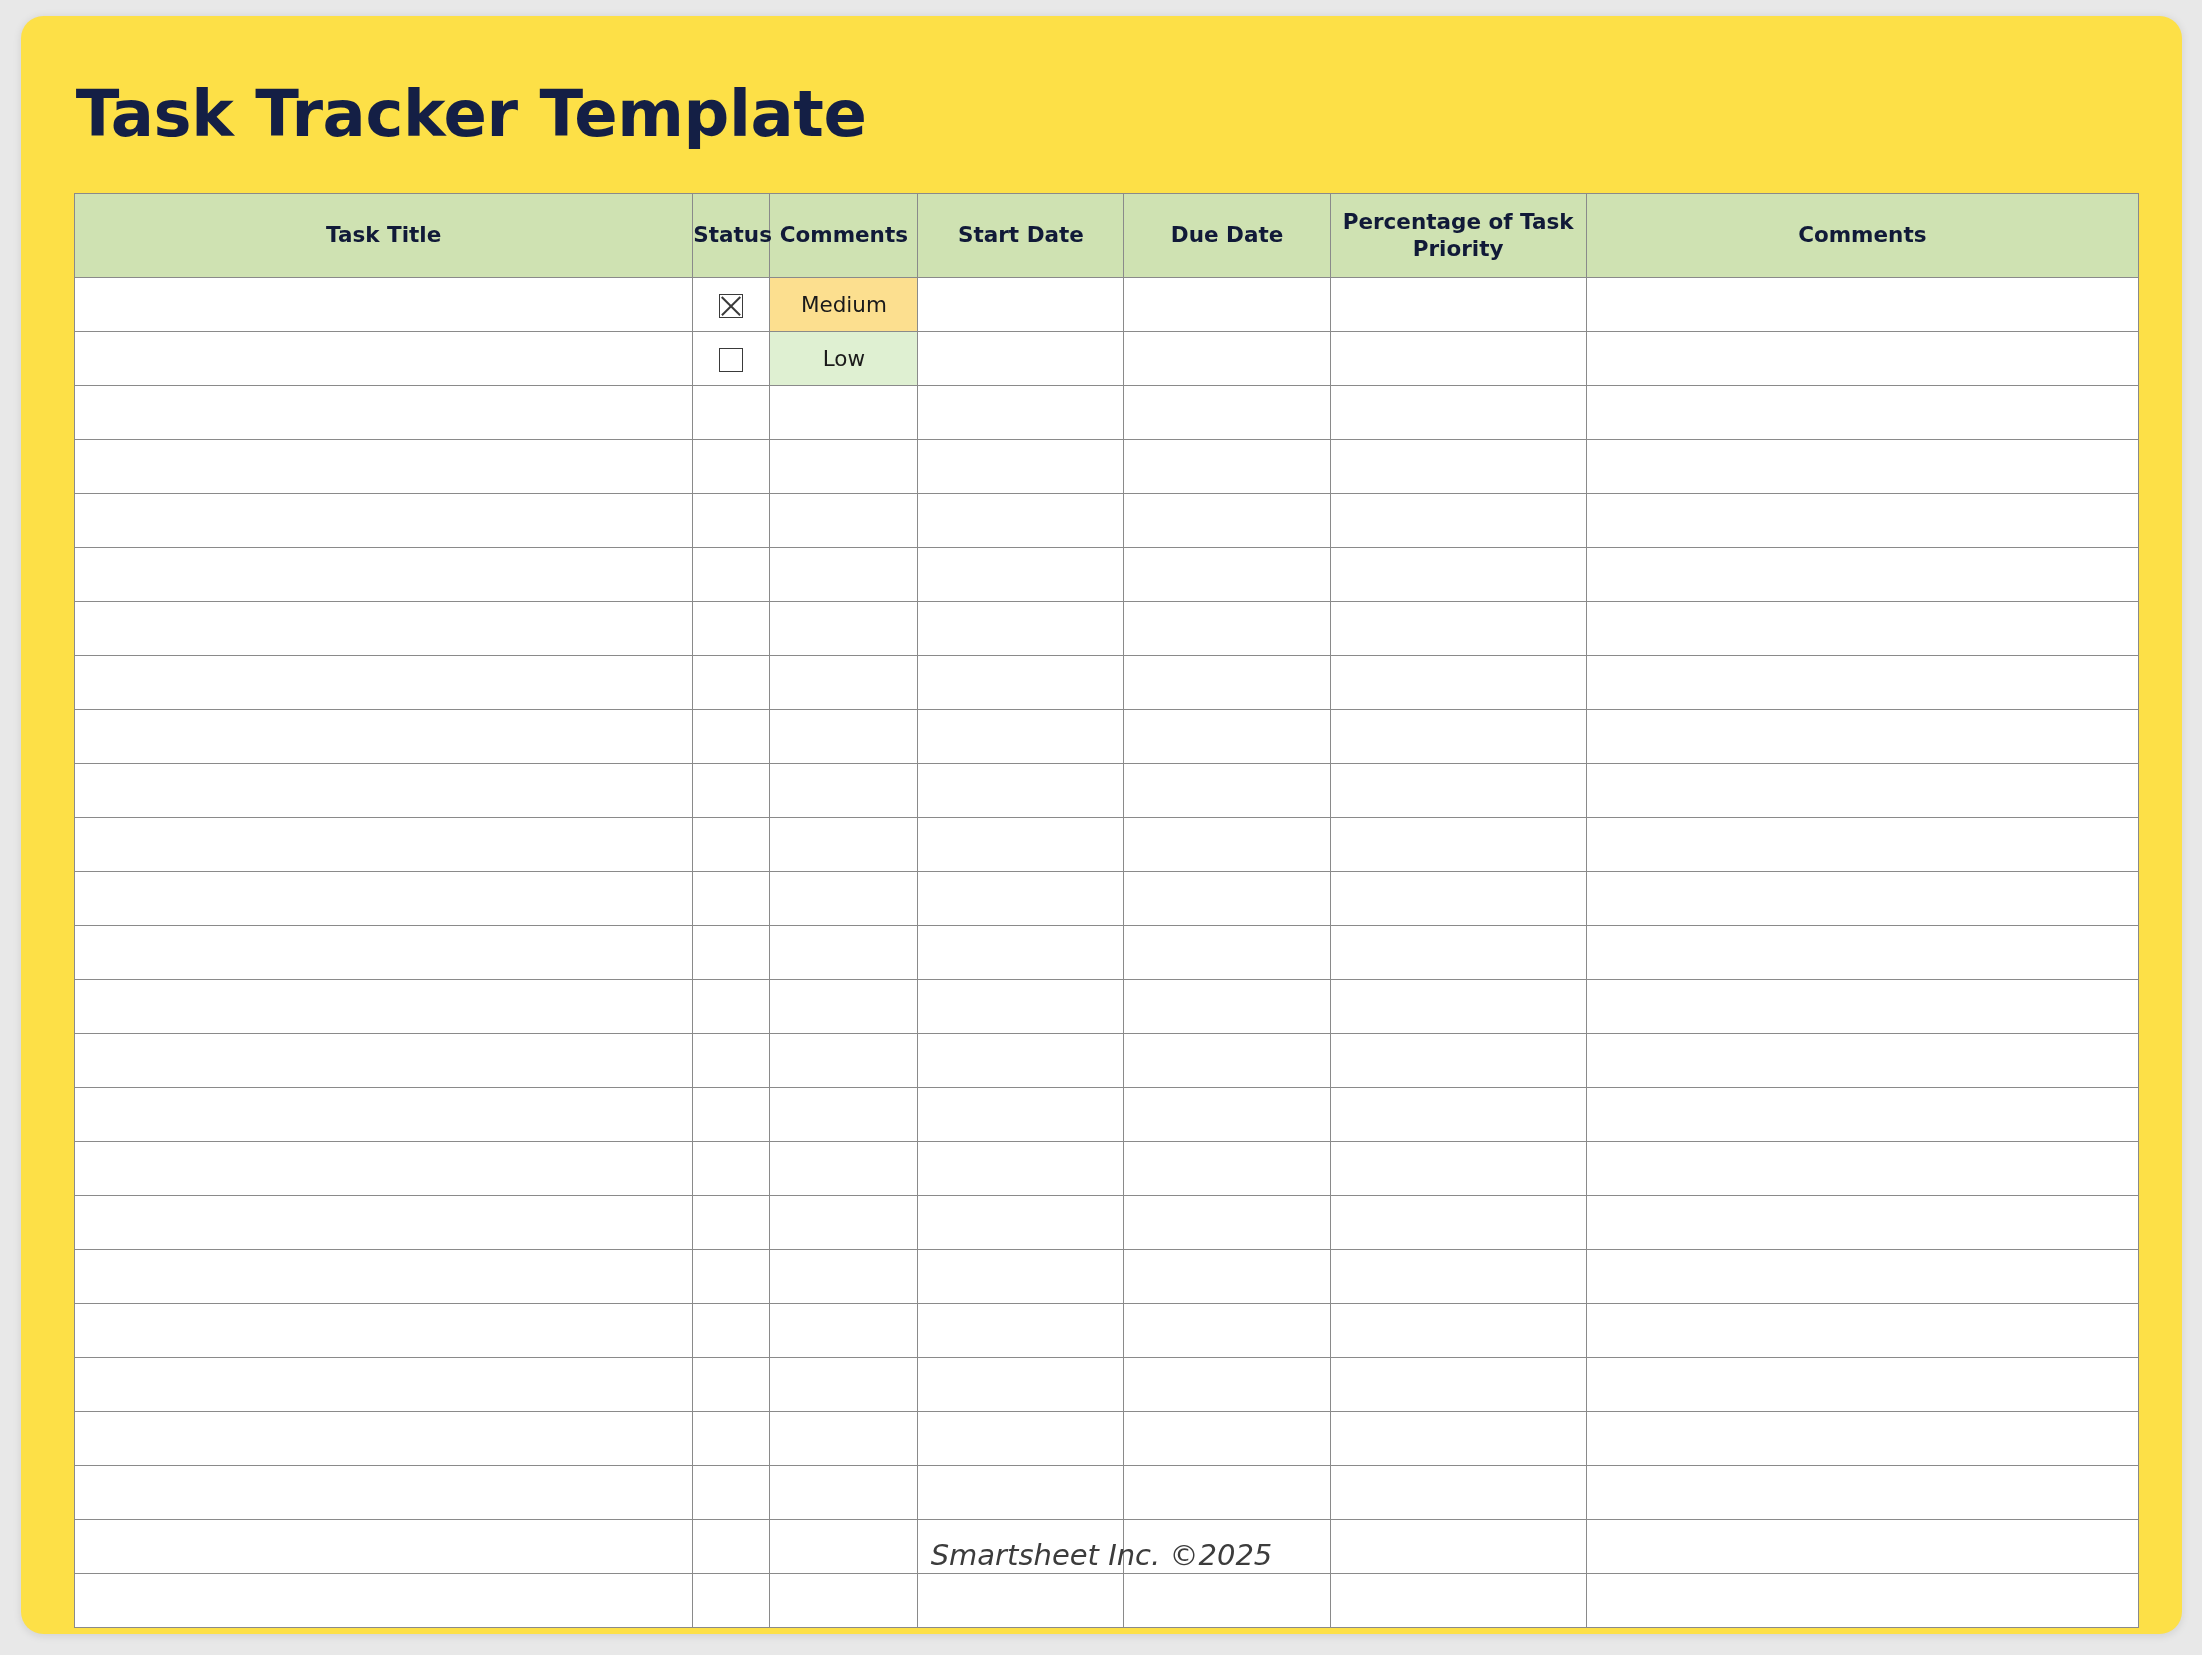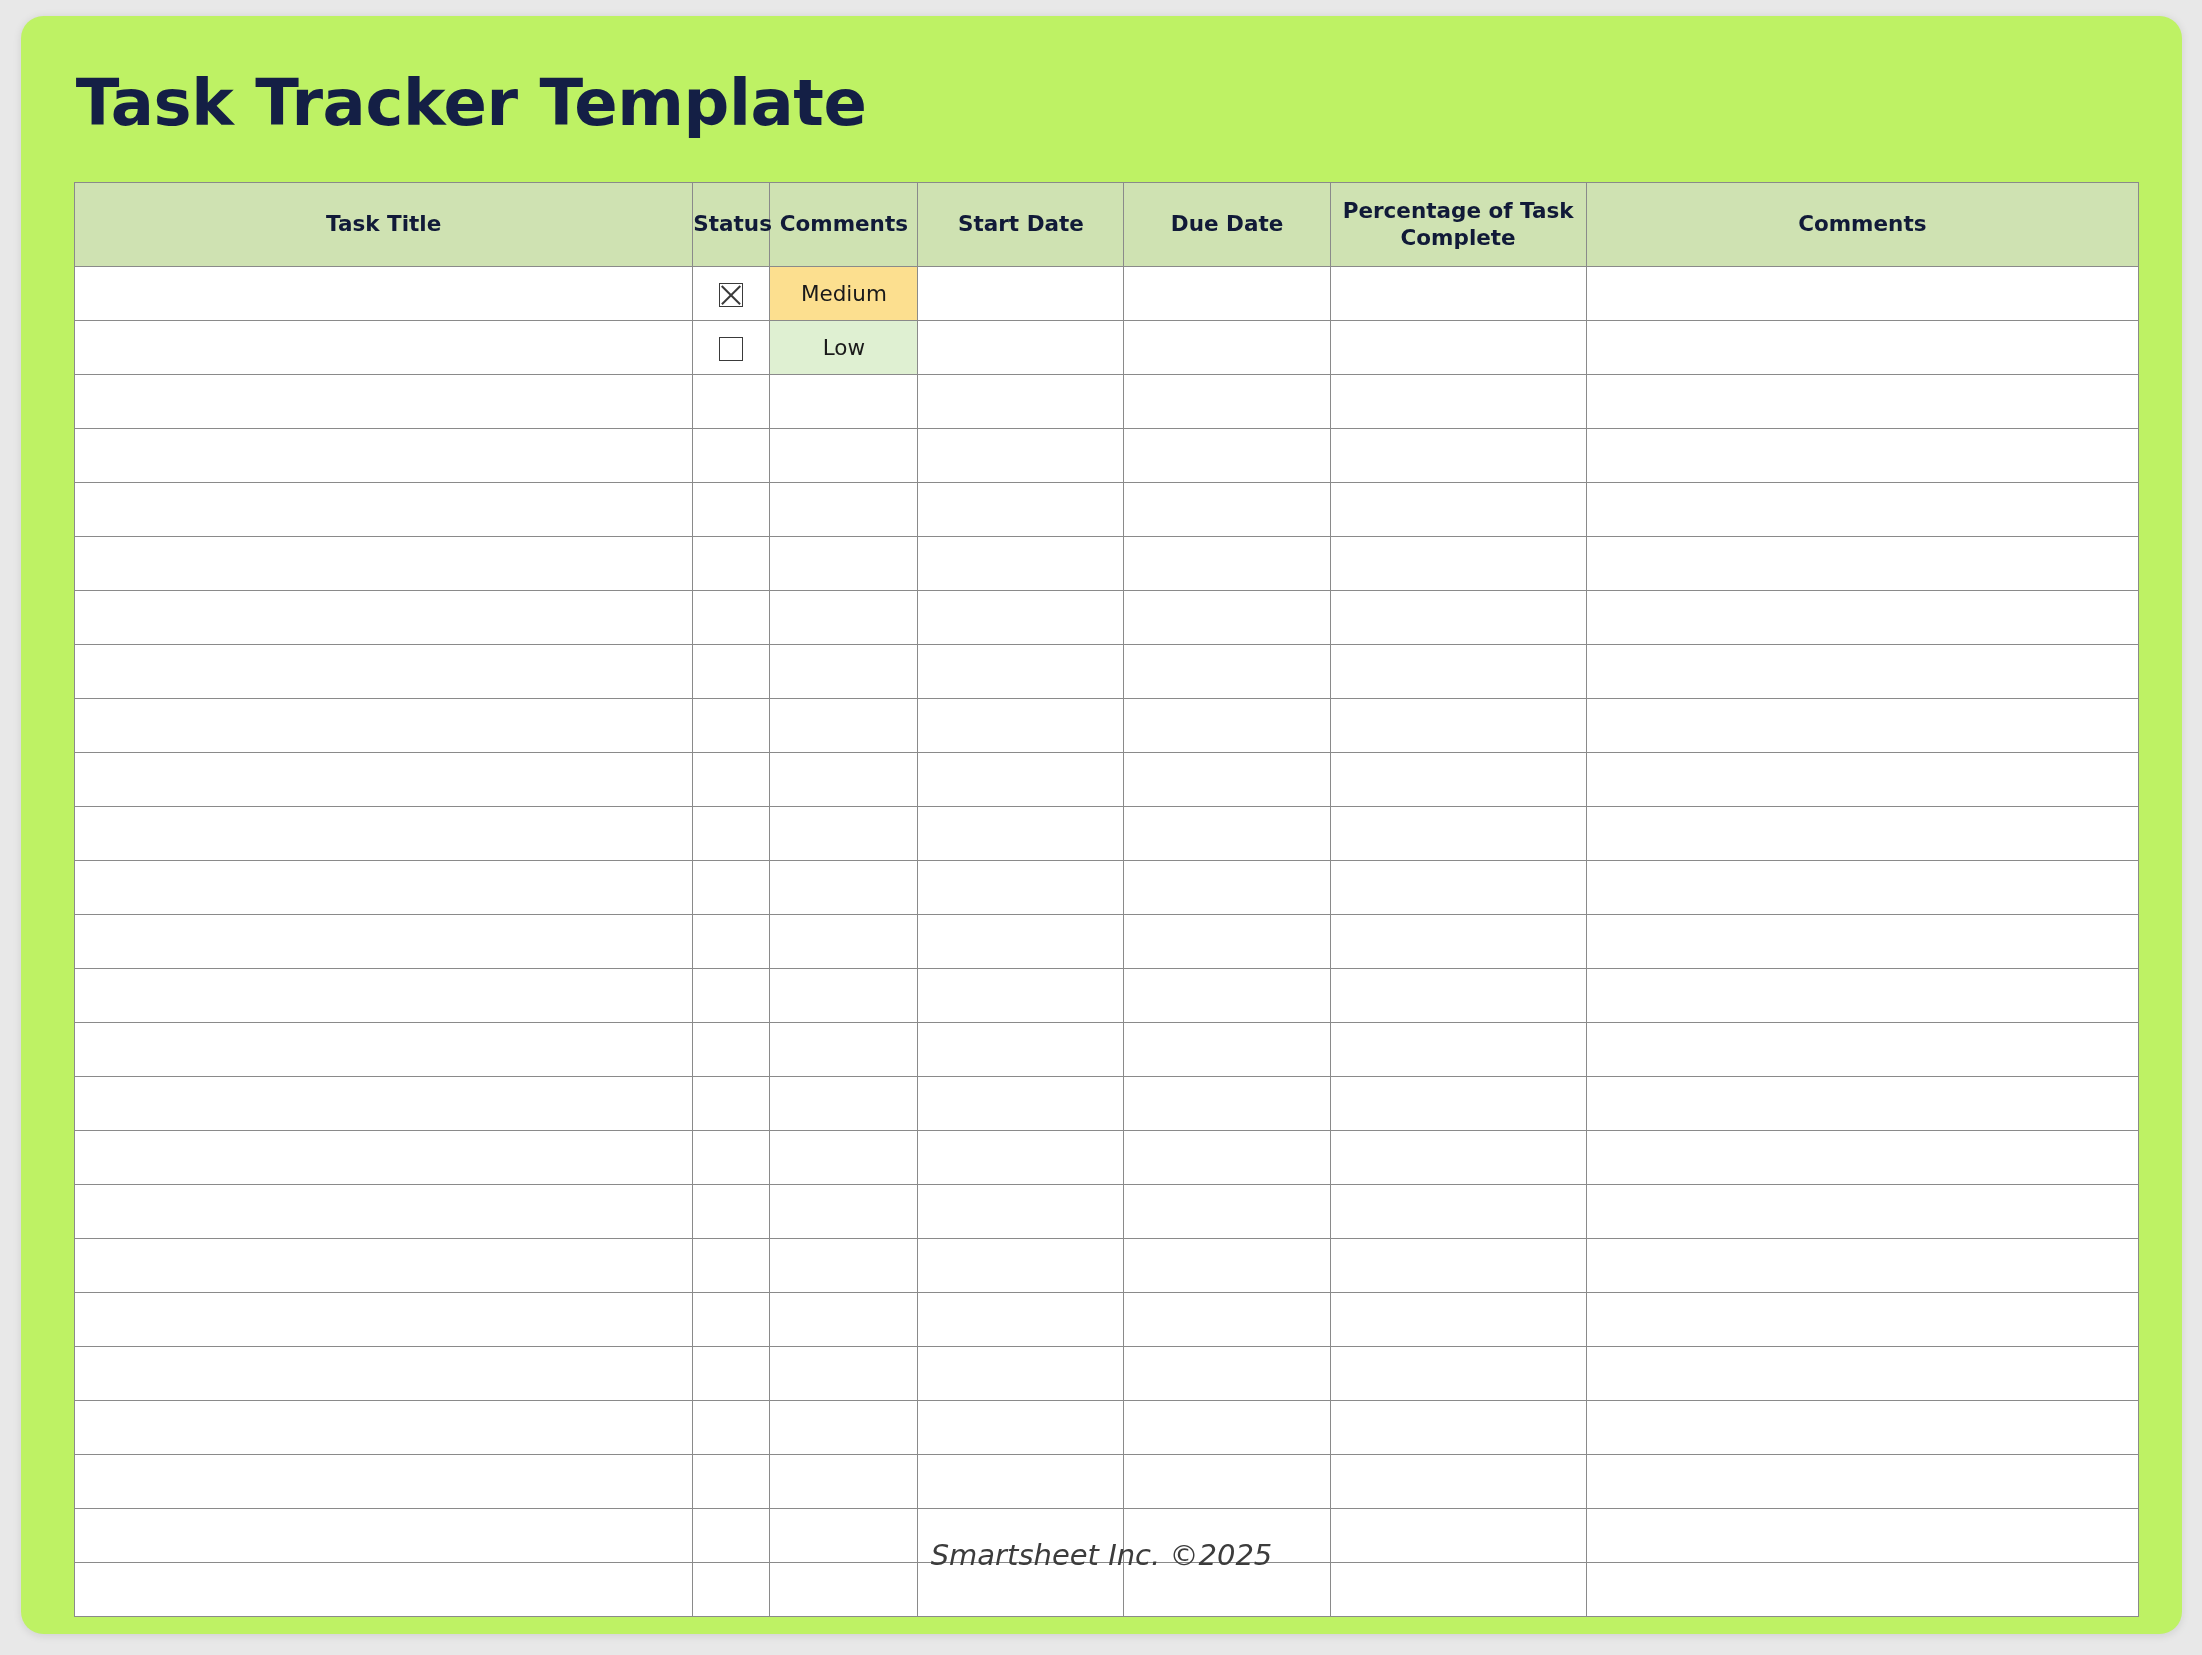--- a/index.html
+++ b/index.html
@@ -12,26 +12,26 @@
     height: 1655px;
     font-family: "Liberation Sans", sans-serif;
     display: flex;
     align-items: flex-start;
     justify-content: center;
   }
   .page {
     width: 2161px;
     height: 1618px;
     margin-top: 15.5px;
-    background: #bef264;
+    background: #fde047;
     border-radius: 22.4px;
     box-shadow: 0 1.7px 8.6px rgba(0,0,0,0.10);
     position: relative;
     box-sizing: border-box;
-    padding: 5px 53px;
+    padding: 16px 53px;
     overflow: hidden;
   }
   .title {
     font-family: "DejaVu Sans", sans-serif;
     font-weight: bold;
     font-size: 64px;
     color: #141f45;
     letter-spacing: -0.4px;
     margin: 45px 0 0 1.7px;
     line-height: 1.18;
@@ -130,21 +130,21 @@
       <col class="col-pct">
       <col class="col-comm">
     </colgroup>
     <thead>
       <tr>
         <th>Task Title</th>
         <th>Status</th>
         <th>Comments</th>
         <th>Start Date</th>
         <th>Due Date</th>
-        <th>Percentage of Task Complete</th>
+        <th>Percentage of Task Priority</th>
         <th>Comments</th>
       </tr>
     </thead>
     <tbody id="table-body">
         <tr>
           <td></td>
           <td><span class="checkbox checked"></span></td>
           <td class="prio-medium">Medium</td>
           <td></td>
           <td></td>

